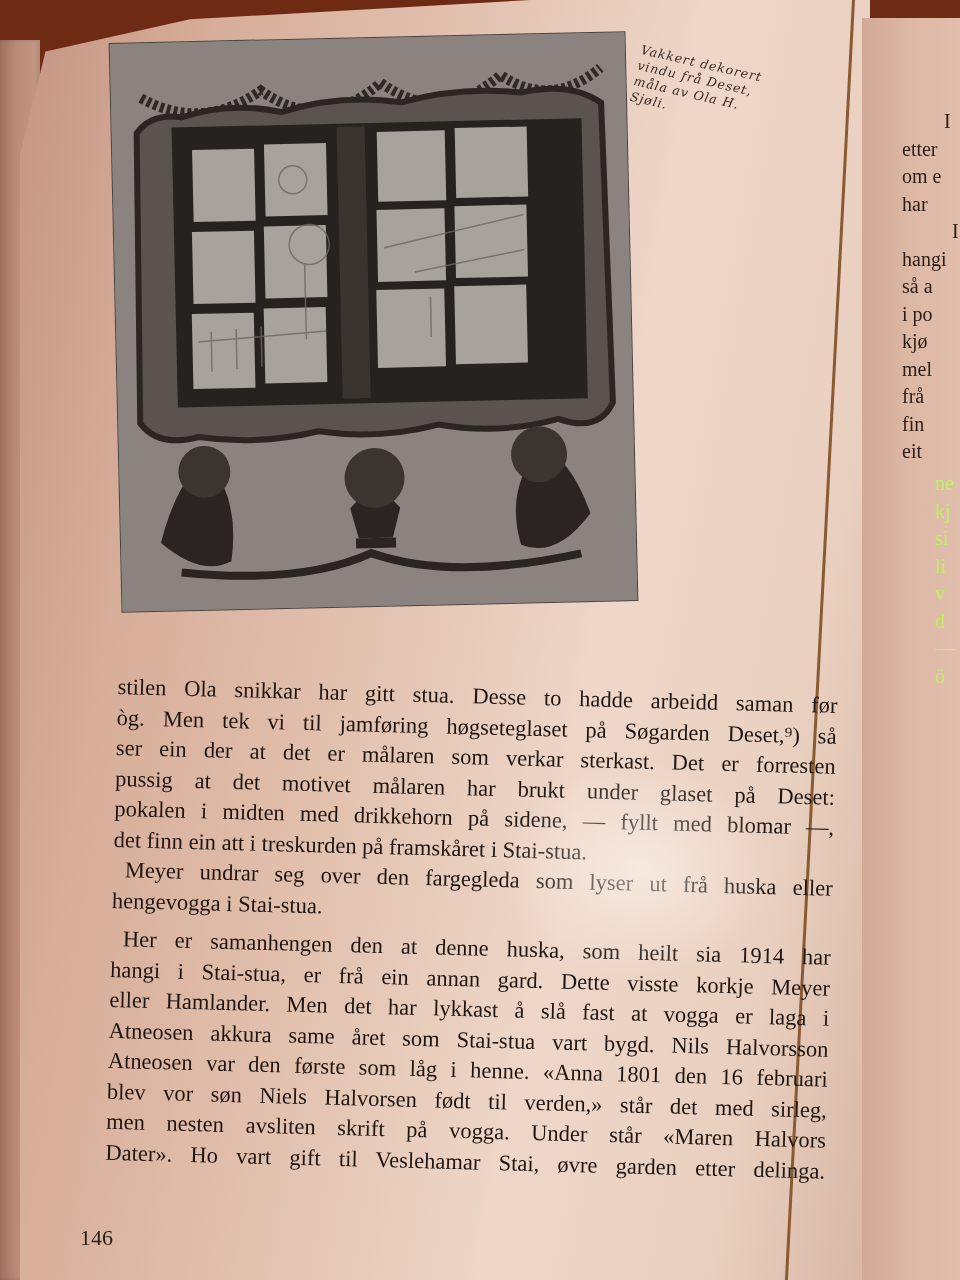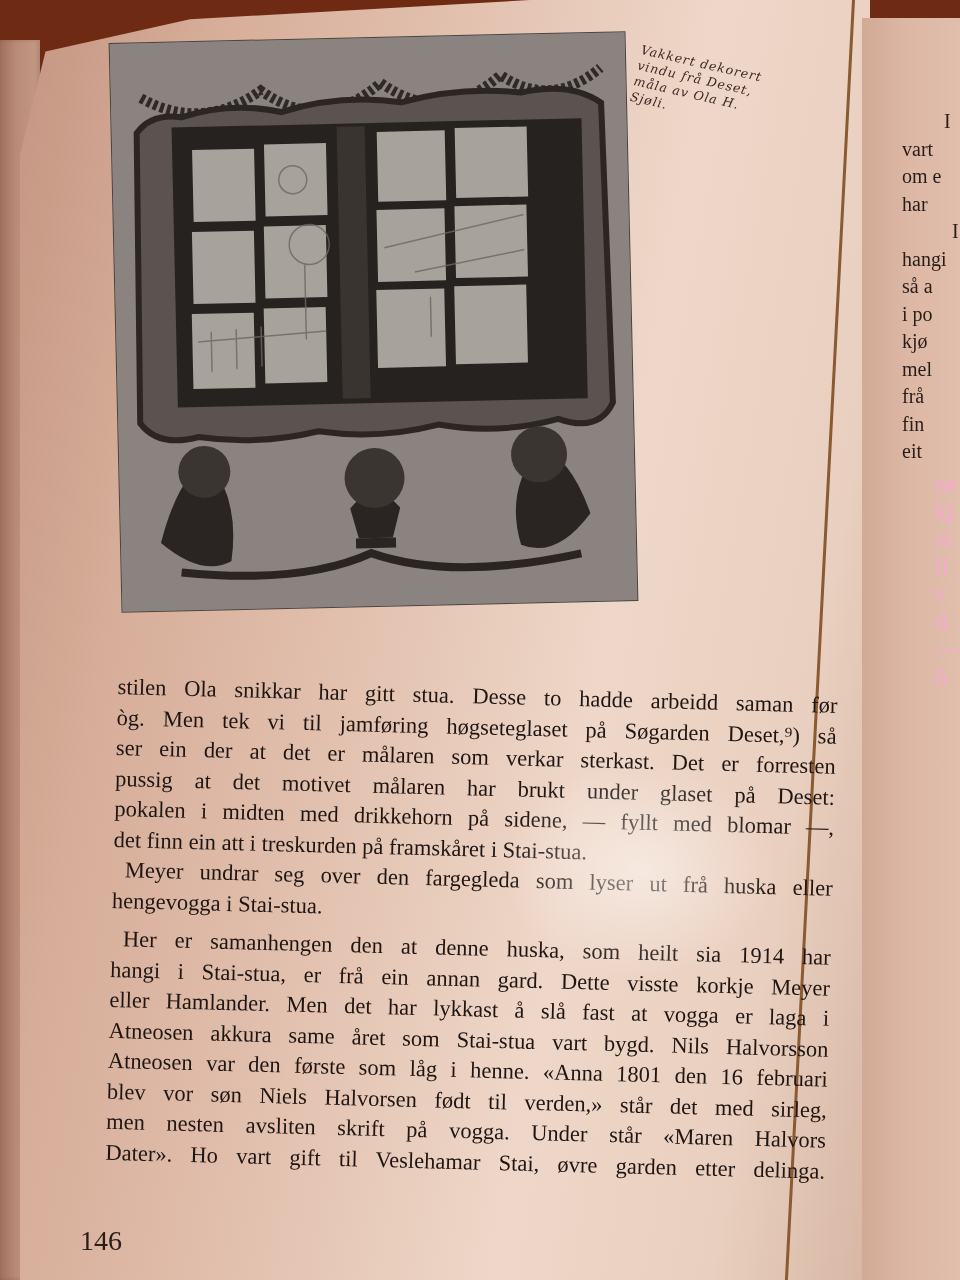--- a/index.html
+++ b/index.html
@@ -46,28 +46,28 @@
   .body-text {
     position: absolute; left: 118px; top: 672px; width: 720px;
     font-size: 22.5px; line-height: 30.5px; color: #1f1613;
     transform: rotate(1.5deg); transform-origin: left top;
   }
   .line { white-space: nowrap; text-align: justify; text-align-last: justify; display: block; width: 100%; }
   .line.last { text-align-last: left; }
   .line.indent { padding-left: 12px; box-sizing: border-box; }
   .para-gap { height: 8px; }
   .page-number {
-    position: absolute; left: 80px; top: 1225px; font-size: 28px; color: #2a1d18;
+    position: absolute; left: 80px; top: 1225px; font-size: 22px; color: #2a1d18;
   }
   .right-text {
     position: absolute; left: 902px; top: 108px; font-size: 20px; line-height: 27.5px; color: #2a1d18;
     white-space: nowrap;
   }
   .right-text2 {
-    position: absolute; left: 935px; top: 470px; font-size: 24px; line-height: 27.5px; color: #f9a8d4;
+    position: absolute; left: 935px; top: 470px; font-size: 20px; line-height: 27.5px; color: #bef264;
     white-space: nowrap;
   }
   .glare {
     position: absolute; left: 500px; top: 760px; width: 280px; height: 220px;
     background: radial-gradient(ellipse at center, rgba(255,250,245,.55), rgba(255,255,255,0) 70%);
     pointer-events: none;
   }
 </style>
 </head>
 <body>
@@ -153,21 +153,21 @@
     <span class="line">Atneosen var den første som låg i henne. «Anna 1801 den 16 februari</span>
     <span class="line">blev vor søn Niels Halvorsen født til verden,» står det med sirleg,</span>
     <span class="line">men nesten avsliten skrift på vogga. Under står «Maren Halvors</span>
     <span class="line">Dater». Ho vart gift til Veslehamar Stai, øvre garden etter delinga.</span>
   </div>
 
   <div class="page-number">146</div>
 
   <div class="right-text">
     <div style="padding-left:42px">I</div>
-    <div>vart</div>
+    <div>etter</div>
     <div>om e</div>
     <div>har</div>
     <div style="padding-left:50px">I</div>
     <div>hangi</div>
     <div>så a</div>
     <div>i po</div>
     <div>kjø</div>
     <div>mel</div>
     <div>frå</div>
     <div>fin</div>

